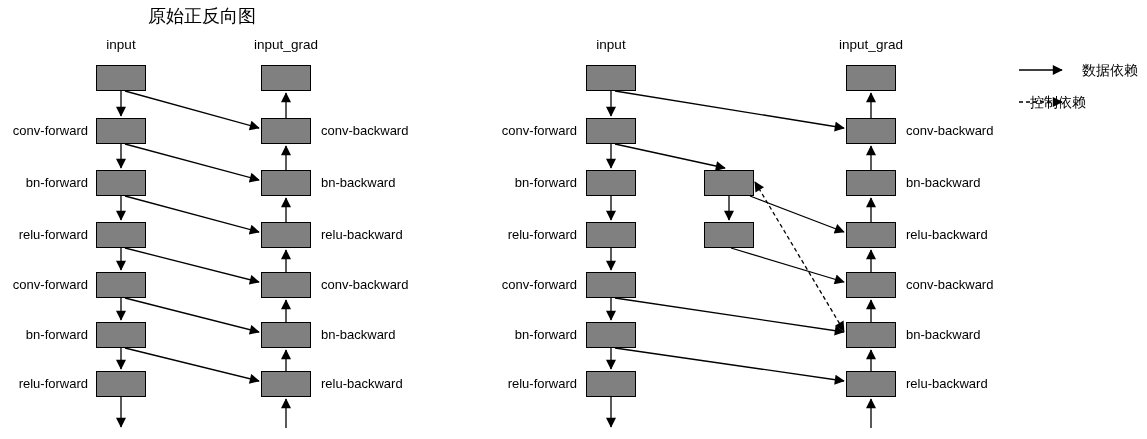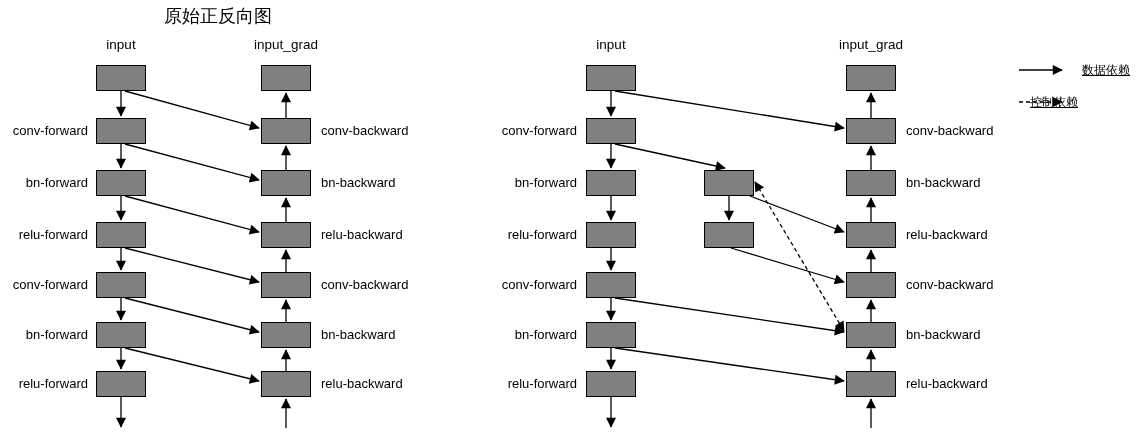--- a/index.html
+++ b/index.html
@@ -20,21 +20,21 @@
   .row-label.right-align{text-align:right;}
   .col-header{
     position:absolute;font-size:13.5px;line-height:16px;text-align:center;
     white-space:nowrap;
   }
   .diagram-title{
     position:absolute;top:5px;width:300px;text-align:center;
     font-size:18px;line-height:22px;white-space:nowrap;
   }
   .legend-label{
-    position:absolute;font-size:12px;line-height:16px;white-space:nowrap;text-decoration:underline;
+    position:absolute;font-size:14px;line-height:16px;white-space:nowrap;
   }
 </style>
 </head>
 <body>
 
 <div id="stage">
 
   <svg id="arrow-layer" width="1147" height="439" viewBox="0 0 1147 439">
     <defs>
       <marker id="arr" viewBox="0 0 10 10" refX="9.2" refY="5" markerUnits="userSpaceOnUse" markerWidth="11" markerHeight="10" orient="auto-start-reverse">
@@ -84,21 +84,21 @@
         <line x1="615" y1="298" x2="844" y2="332" stroke="#000000" stroke-width="1.3" marker-end="url(#arr)"></line>
         <line x1="615" y1="348" x2="844" y2="381" stroke="#000000" stroke-width="1.3" marker-end="url(#arr)"></line>
         <line x1="755" y1="182" x2="844" y2="331" stroke="#000000" stroke-width="1.3" stroke-dasharray="4 3" marker-end="url(#arr)" marker-start="url(#arr)"></line>
       </g>
     <g id="legend-arrows">
       <line id="legend-solid-line" x1="1019" y1="70" x2="1062" y2="70" stroke="#000" stroke-width="1.4" marker-end="url(#arr)"></line>
       <line id="legend-dashed-line" x1="1019" y1="102" x2="1062" y2="102" stroke="#000" stroke-width="1.4" stroke-dasharray="4 3" marker-end="url(#arr)"></line>
     </g>
   </svg>
 
-  <div class="diagram-title" style="left:68px;">原始正反向图</div>
+  <div class="diagram-title" style="left:52px;">原始正反向图</div>
 
 
   <div id="nodes-layer">
       <div class="col-header" style="left: 46px; width: 150px; text-align: center; top: 37px;">input</div>
       <div class="col-header" style="left: 211px; width: 150px; text-align: center; top: 37px;">input_grad</div>
       <div class="node-box" style="left: 96px; top: 65px; width: 50px; height: 26px; background: rgb(128, 128, 128); border-color: rgb(0, 0, 0);"></div>
       <div class="node-box" style="left: 261px; top: 65px; width: 50px; height: 26px; background: rgb(128, 128, 128); border-color: rgb(0, 0, 0);"></div>
       <div class="node-box" style="left: 96px; top: 118px; width: 50px; height: 26px; background: rgb(128, 128, 128); border-color: rgb(0, 0, 0);"></div>
       <div class="node-box" style="left: 261px; top: 118px; width: 50px; height: 26px; background: rgb(128, 128, 128); border-color: rgb(0, 0, 0);"></div>
       <div class="node-box" style="left: 96px; top: 170px; width: 50px; height: 26px; background: rgb(128, 128, 128); border-color: rgb(0, 0, 0);"></div>

